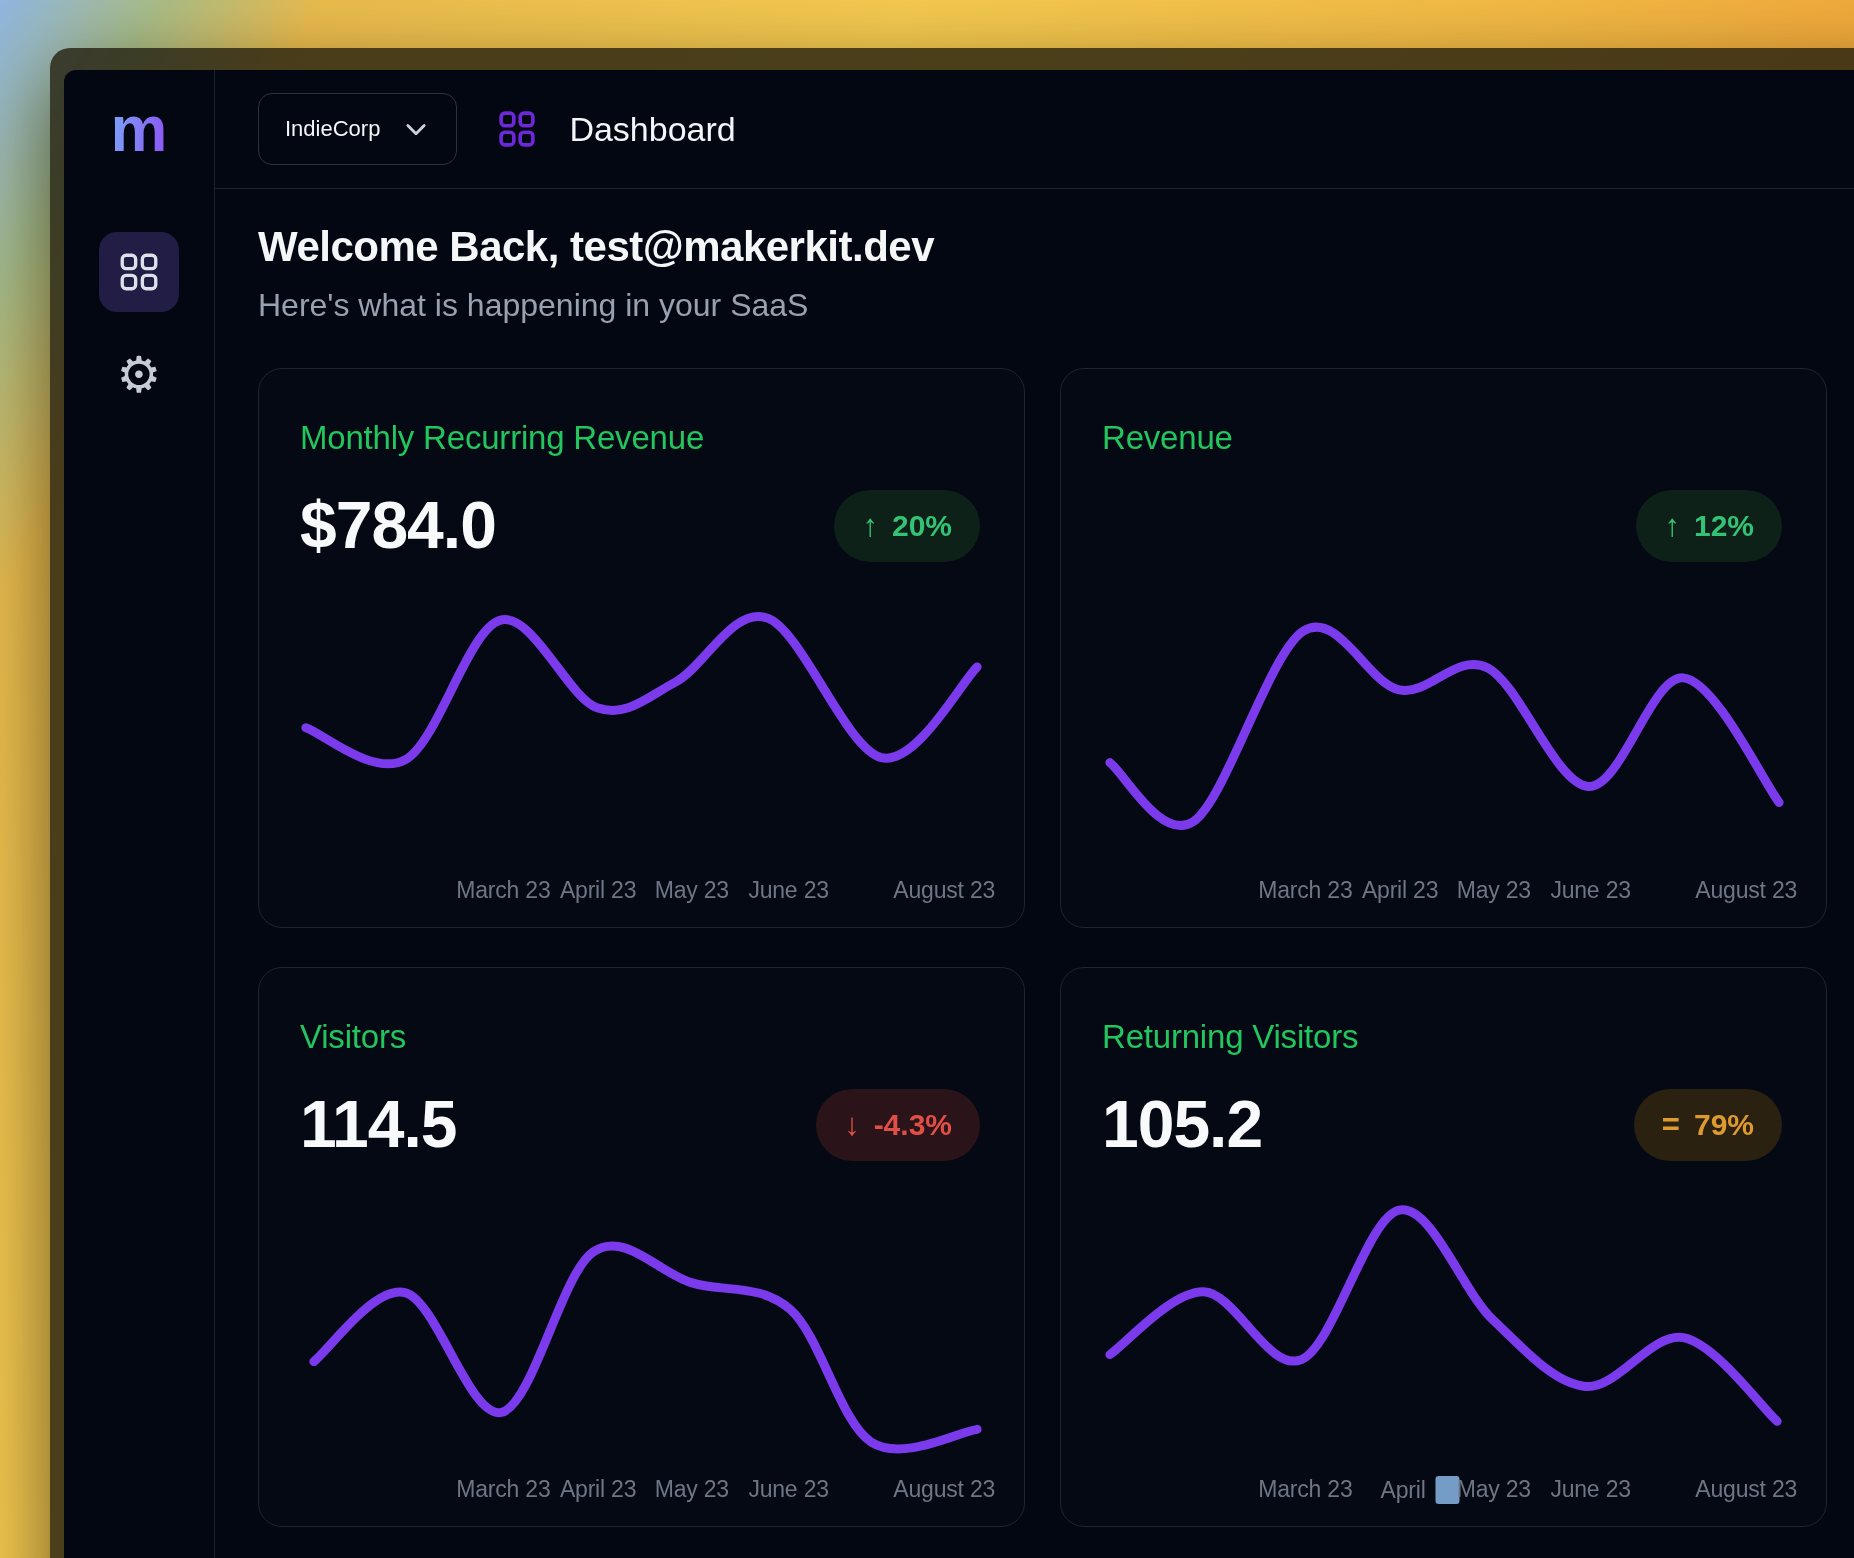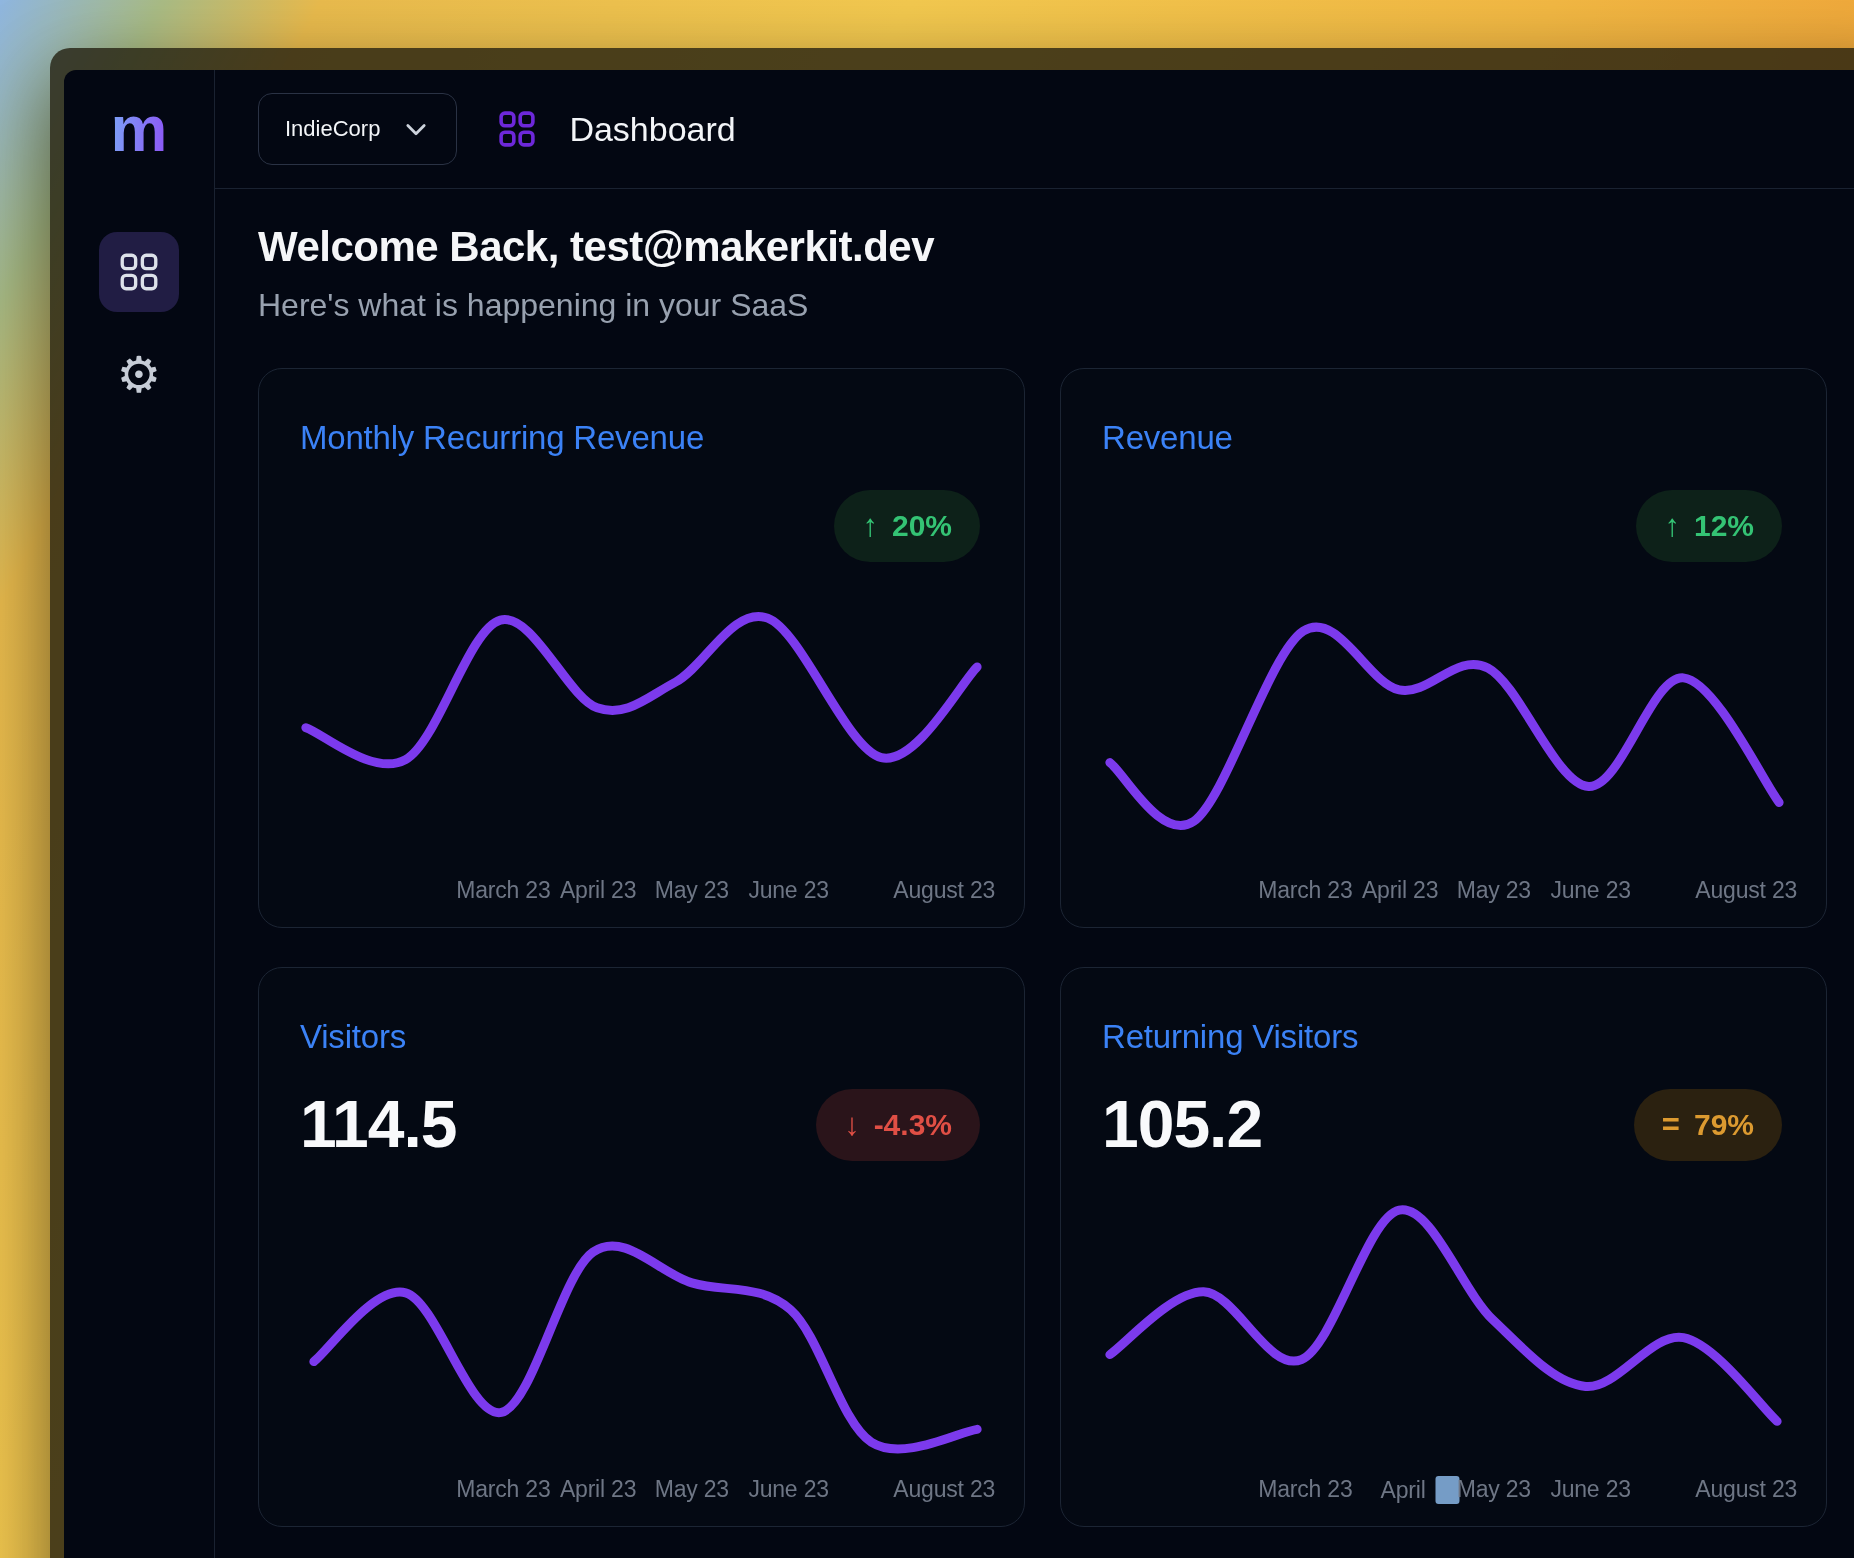--- a/index.html
+++ b/index.html
@@ -40,21 +40,21 @@
 
   .content{padding:34px 0 0 43px;}
   .welcome-title{margin:0;font-size:42px;font-weight:600;color:#f5f6f8;letter-spacing:-0.5px;}
   .welcome-sub{margin:16px 0 0 0;font-size:32px;font-weight:400;color:#98a1af;}
 
   
   .grid{margin-top:44px;display:grid;grid-template-columns:767px 767px;
     grid-auto-rows:560px;column-gap:35px;row-gap:39px;}
   .card{position:relative;border:1px solid #1c2534;border-radius:24px;
     background:#040913;box-sizing:border-box;overflow:hidden;}
-  .card-title{position:absolute;left:41px;top:50px;font-size:33px;color:#3b82f6;
+  .card-title{position:absolute;left:41px;top:50px;font-size:33px;color:#22c55e;
     letter-spacing:-0.2px;}
   .card-value{position:absolute;left:41px;top:118px;font-size:66px;font-weight:800;
     color:#f8f9fb;letter-spacing:-1px;}
   .badge{position:absolute;right:44px;top:121px;height:72px;border-radius:36px;
     display:flex;align-items:center;gap:14px;padding:0 28px;font-size:30px;font-weight:600;}
   .badge .badge-icon{font-size:31px;font-weight:400;}
   .badge.up{background:#0d2119;color:#34c374;}
   .badge.down{background:#2a141a;color:#e04f45;}
   .badge.flat{background:#2b2110;color:#dc9a30;}
   .badge.flat .badge-icon{font-weight:700;}
@@ -116,20 +116,21 @@
           </div>
         </div>
 
         <div class="content">
           <h1 class="welcome-title">Welcome Back, test@makerkit.dev</h1>
           <p class="welcome-sub">Here's what is happening in your SaaS</p>
 
           <div class="grid" id="cards-grid">
               <div class="card">
     <div class="card-title">Monthly Recurring Revenue</div>
+    <div class="card-value">$784.0</div>
     <div class="badge up">
       <span class="badge-icon">↑</span>
       <span class="badge-text">20%</span>
     </div>
     <svg class="chart" preserveAspectRatio="none" viewBox="0 0 767 560">
       <path fill="none" stroke-linecap="round" stroke-linejoin="round" d="M 47 360 C 63.7 365.3, 114.5 410.0, 147 392 C 179.5 374.0, 210.0 260.7, 242 252 C 274.0 243.3, 309.7 329.7, 339 340 C 368.3 350.3, 389.5 329.0, 418 314 C 446.5 299.0, 475.7 237.3, 510 250 C 544.3 262.7, 589.0 381.8, 624 390 C 659.0 398.2, 704.0 314.2, 720 299" stroke="#7c3aed" stroke-width="9"></path>
     </svg>
     <div class="labels">
                   <span style="left: 31.9426%;">March 23</span>
                   <span style="left: 44.3286%;">April 23</span>

